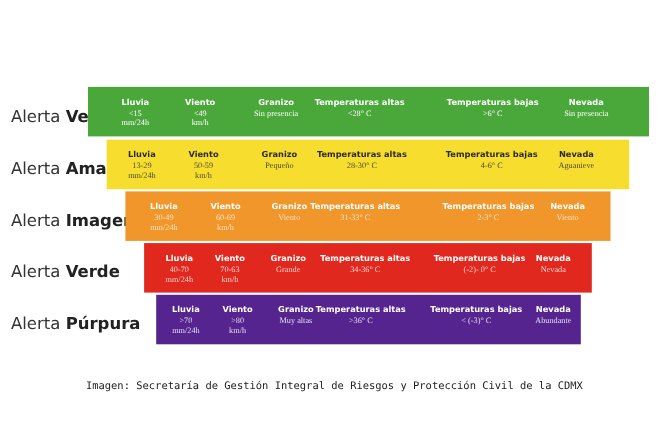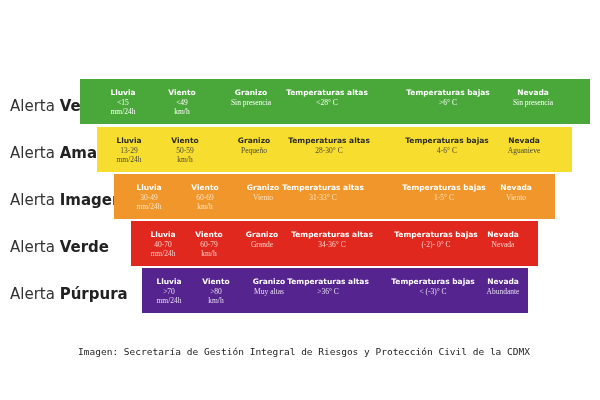--- a/index.html
+++ b/index.html
@@ -108,37 +108,37 @@
       <div class="cell" style="left: 99px; width: 100px;">
         <span class="h" style="color:#ffffff">Granizo</span>
         <span class="v" style="color:#fbe3c4">Viento</span>
       </div>
       <div class="cell" style="left: 159px; width: 100px;">
         <span class="h" style="color:#ffffff">Temperaturas altas</span>
         <span class="v" style="color:#fbe3c4">31-33° C</span>
       </div>
       <div class="cell" style="left: 280px; width: 100px;">
         <span class="h" style="color:#ffffff">Temperaturas bajas</span>
-        <span class="v" style="color:#fbe3c4">1-5° C</span>
+        <span class="v" style="color:#fbe3c4">2-3° C</span>
       </div>
       <div class="cell" style="left: 352px; width: 100px;">
         <span class="h" style="color:#ffffff">Nevada</span>
         <span class="v" style="color:#fbe3c4">Viento</span>
       </div>
     </div>
     <div class="row-label" style="top: 238px;"><span>Alerta </span><b>Verde</b></div>
     <div class="band" style="top: 221px; left: 131px; width: 407px; background: rgb(224, 40, 31);">
       <div class="cell" style="left: -18px; width: 100px;">
         <span class="h" style="color:#ffffff">Lluvia</span>
         <span class="v" style="color:#f7d0c8">40-70</span>
         <span class="v" style="color:#f7d0c8">mm/24h</span>
       </div>
       <div class="cell" style="left: 28px; width: 100px;">
         <span class="h" style="color:#ffffff">Viento</span>
-        <span class="v" style="color:#f7d0c8">60-79</span>
+        <span class="v" style="color:#f7d0c8">70-63</span>
         <span class="v" style="color:#f7d0c8">km/h</span>
       </div>
       <div class="cell" style="left: 81px; width: 100px;">
         <span class="h" style="color:#ffffff">Granizo</span>
         <span class="v" style="color:#f7d0c8">Grande</span>
       </div>
       <div class="cell" style="left: 151px; width: 100px;">
         <span class="h" style="color:#ffffff">Temperaturas altas</span>
         <span class="v" style="color:#f7d0c8">34-36° C</span>
       </div>

